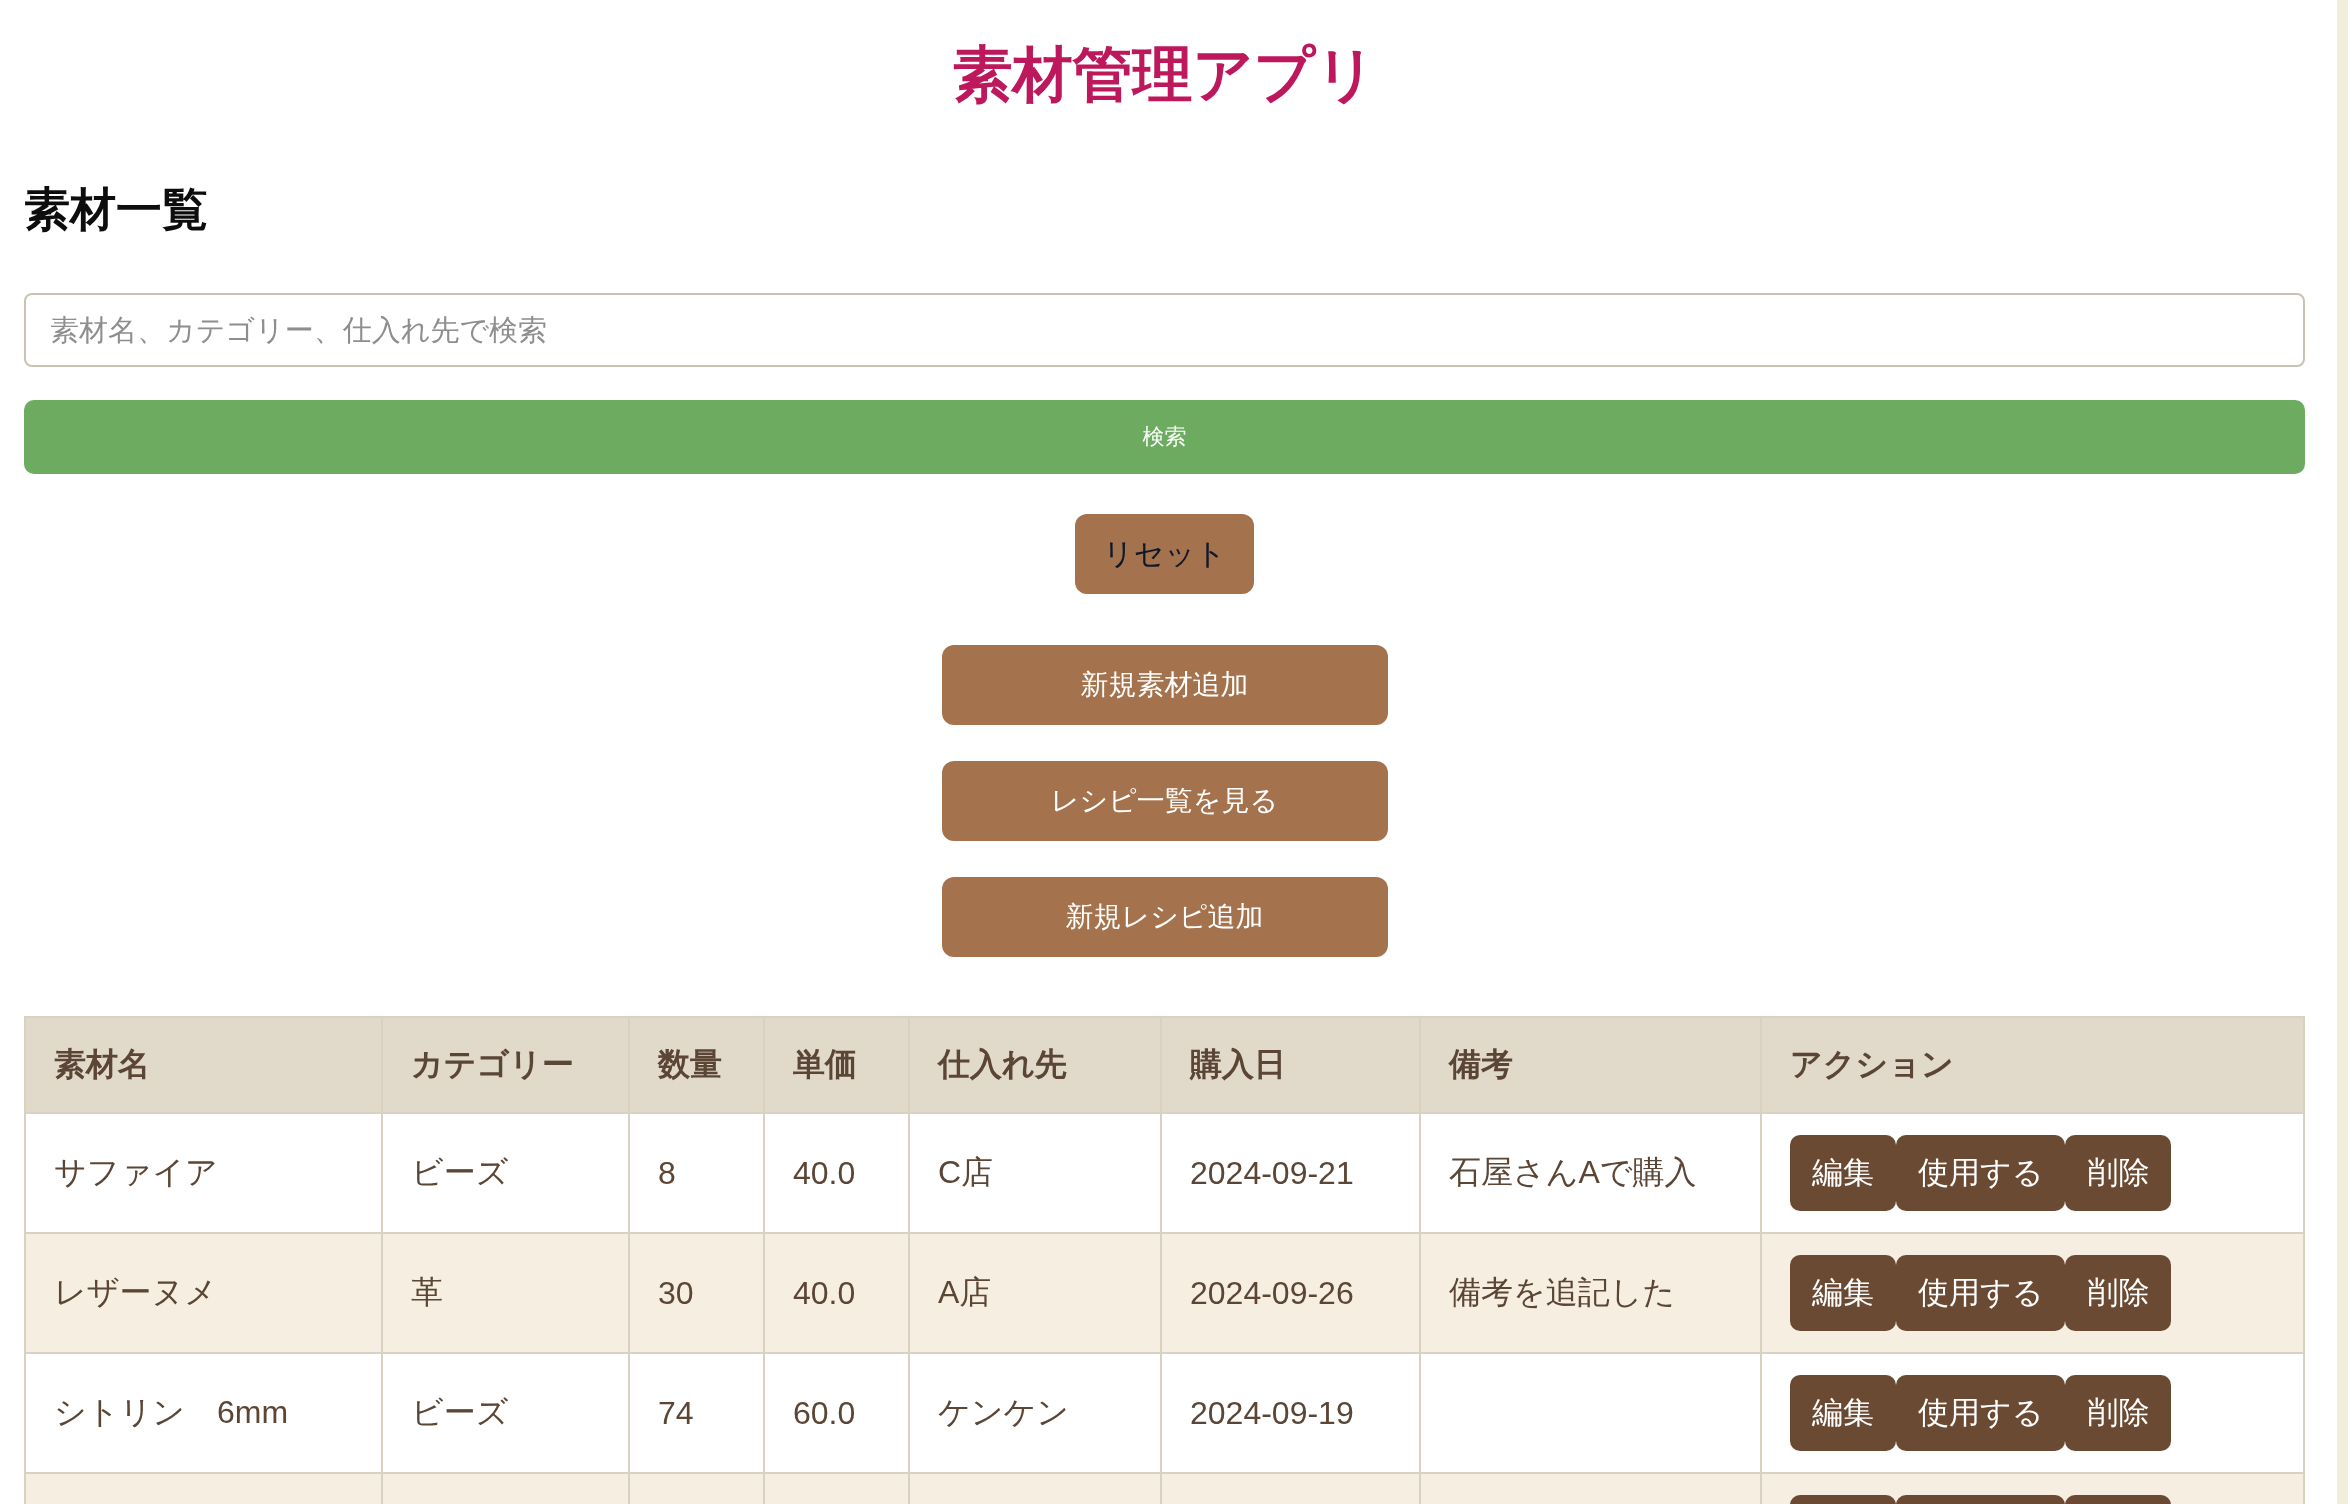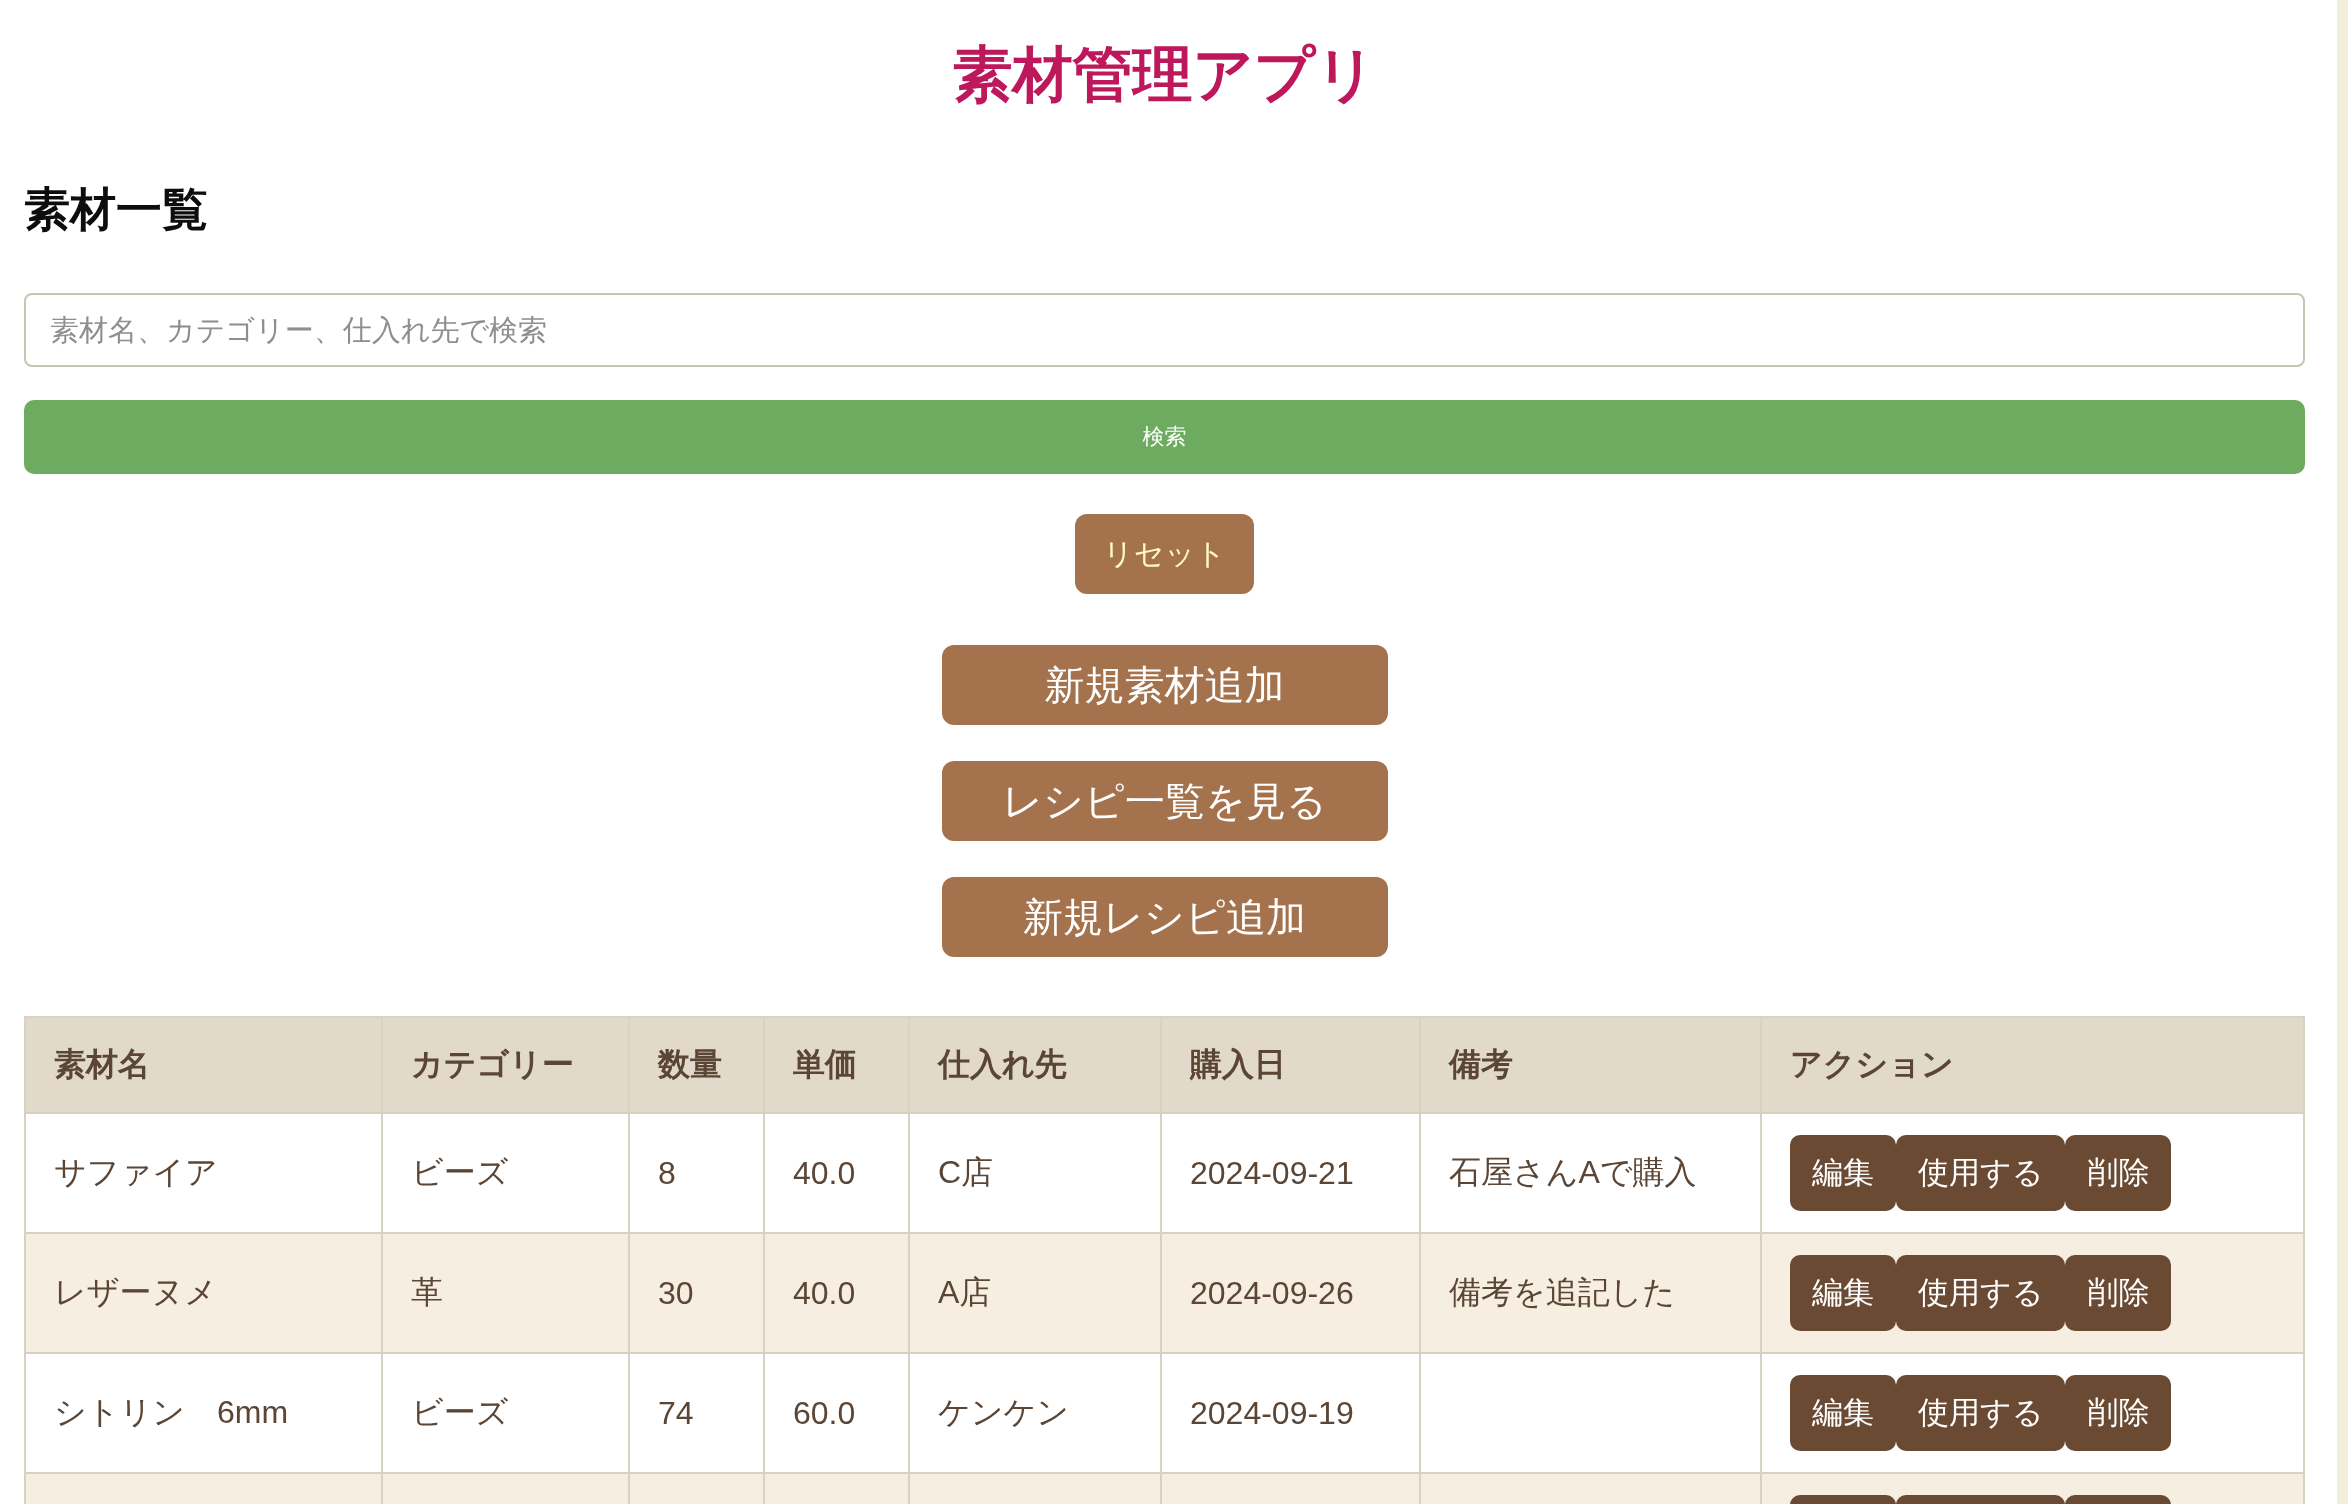--- a/index.html
+++ b/index.html
@@ -59,30 +59,30 @@
   .center-row { text-align: center; }
   .reset-row { margin-top: 40px; }
   .nav-row-first { margin-top: 51px; }
   .nav-row { margin-top: 36px; }
 
   .reset-btn {
     height: 80px;
     padding: 0 28px;
     background: #a4724c;
     border-radius: 12px;
-    color: #fef9c3;
+    color: #0f172a;
     font-size: 30px;
   }
   .nav-btn {
     width: 446px;
     height: 80px;
     background: #a4724c;
     border-radius: 12px;
     color: #ffffff;
-    font-size: 40px;
+    font-size: 28px;
   }
 
   .materials-table {
     margin-top: 59px;
     width: 100%;
     border-collapse: collapse;
     table-layout: fixed;
   }
   .materials-table th, .materials-table td {
     border: 2px solid #d8d2c2;

